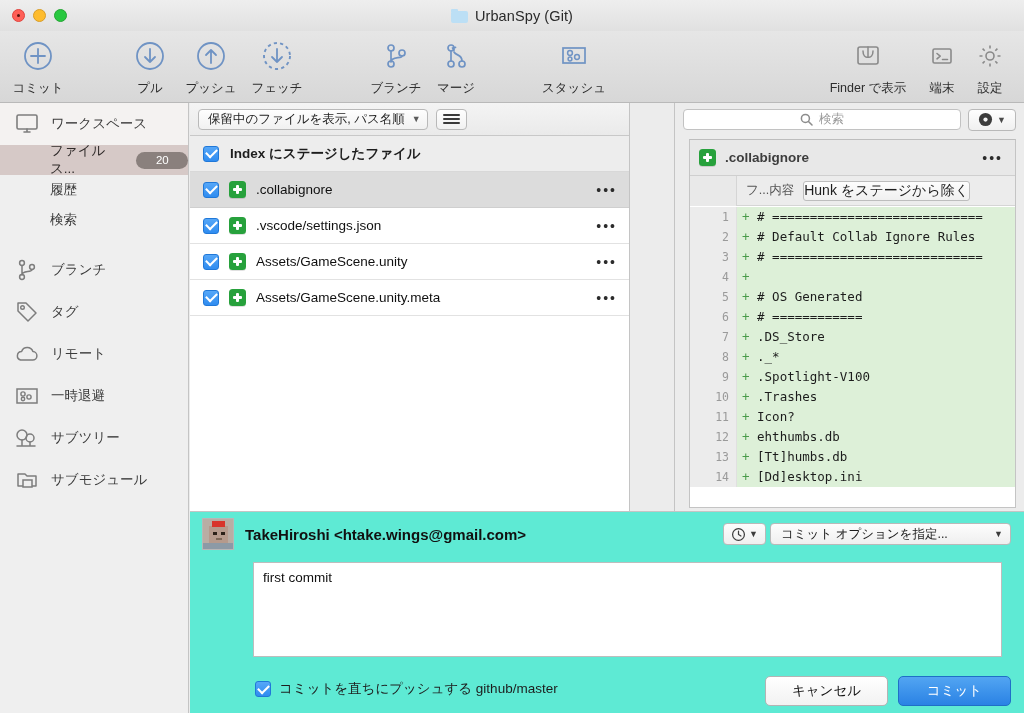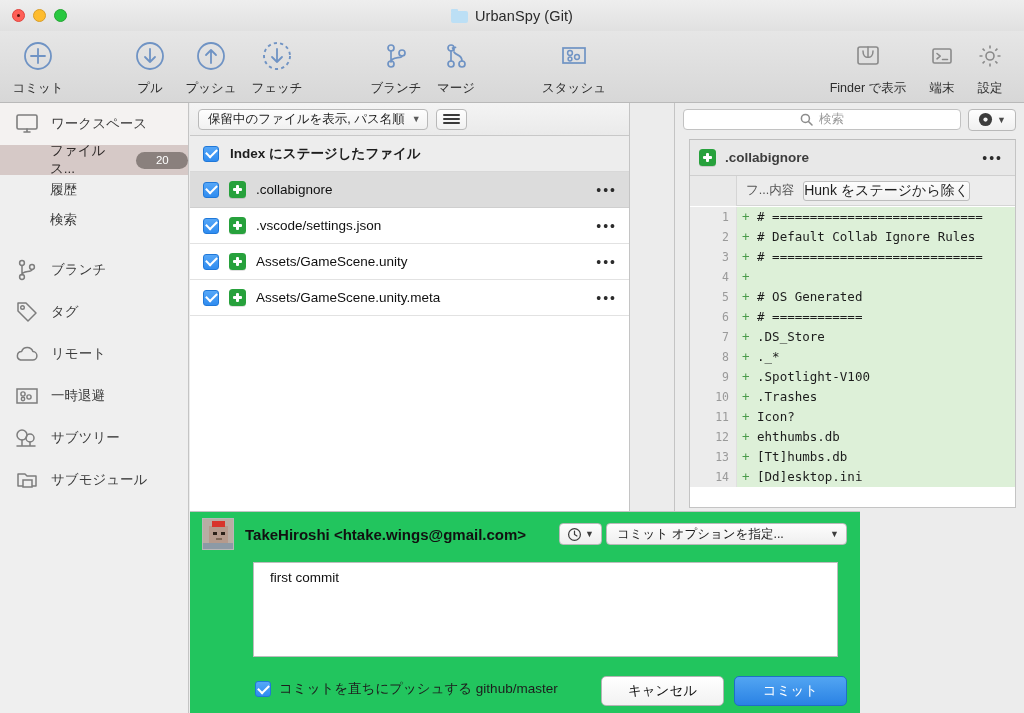--- a/index.html
+++ b/index.html
@@ -172,22 +172,22 @@
   }
   .cl .ct {
     flex:1; background:#ddf0d8; height:20px; line-height:20px;
     font-family:"DejaVu Sans Mono","Liberation Mono",monospace; font-size:12.5px;
     color:#1c1c1c; white-space:pre; padding-left:5px; overflow:hidden;
   }
   .cl .sign { color:#4a9b4a; }
 
   
   .bottom {
-    position:absolute; left:190px; top:511px; width:670px; height:202px;
-    background:#22c55e; border-top:1px solid #c4c4c4;
+    position:absolute; left:190px; top:511px; width:834px; height:202px;
+    background:#5eead4; border-top:1px solid #c4c4c4;
   }
   .commit-head { height:44px; display:flex; align-items:center; padding:0 12px; gap:11px; position:relative; }
   .avatar {
     width:32px;height:32px;flex:0 0 32px;border:1px solid #b7b7b7;background:#b9ada4;
     position:relative; overflow:hidden;
   }
   .av-hat{position:absolute;left:9px;top:2px;width:13px;height:6px;background:#d8342b;}
   .av-face{position:absolute;left:6px;top:7px;width:19px;height:17px;background:#b59a8c;}
   .av-eye1{position:absolute;left:10px;top:13px;width:4px;height:2.5px;background:#2b2018;}
   .av-eye2{position:absolute;left:18px;top:13px;width:4px;height:2.5px;background:#2b2018;}
@@ -201,21 +201,21 @@
   }
   .opt-select {
     position:absolute; right:13px; top:11px; height:22px; width:241px;
     background:linear-gradient(#fdfdfd,#efefef); border:1px solid #b9b9b9; border-radius:4px;
     display:flex; align-items:center; justify-content:space-between; padding:0 7px 0 10px;
     font-size:12.5px; color:#1d1d1d;
   }
   .msgbox {
     position:absolute; left:63px; top:50px; right:22px; height:95px;
     background:#fff; border:1px solid #bdbdbd;
-    font-size:13.5px; color:#111; padding:7px 16px;
+    font-size:13.5px; color:#111; padding:7px 9px;
   }
   .actions { position:absolute; left:0; right:0; top:158px; height:44px; }
   .push-check { position:absolute; left:65px; top:10px; display:flex; align-items:center; gap:8px; }
   .push-check .pl { font-size:13.5px; color:#1d1d1d; }
   .btn {
     position:absolute; top:6px; height:30px; border-radius:5px; font-size:13.5px;
     display:flex; align-items:center; justify-content:center; border:1px solid #b4b4b4;
   }
   .btn.cancel { right:136px; width:123px; background:linear-gradient(#ffffff,#f2f2f2); color:#111; }
   .btn.commit { right:13px; width:113px; background:linear-gradient(#52a5f2,#2a82e4);

